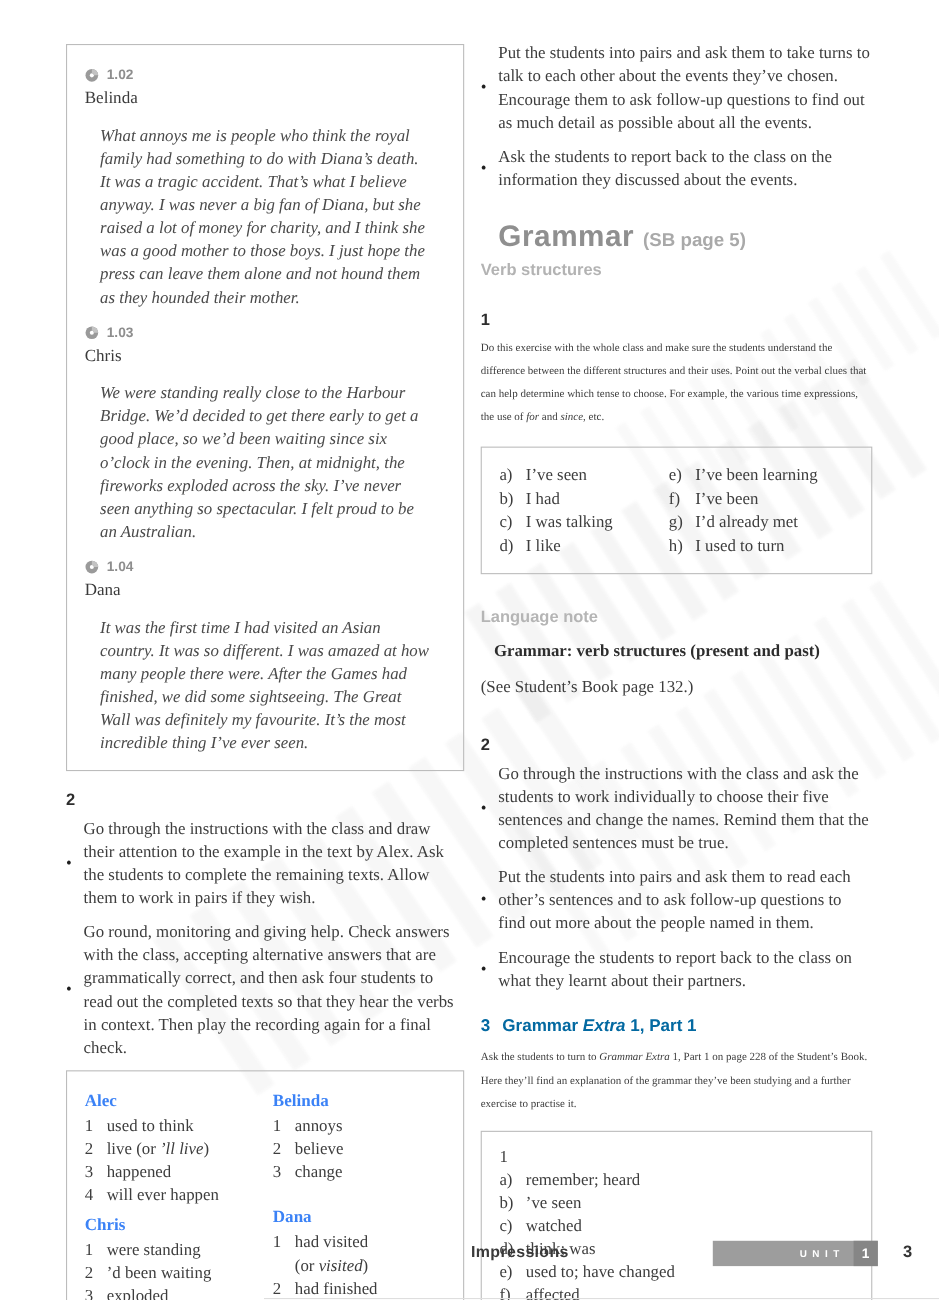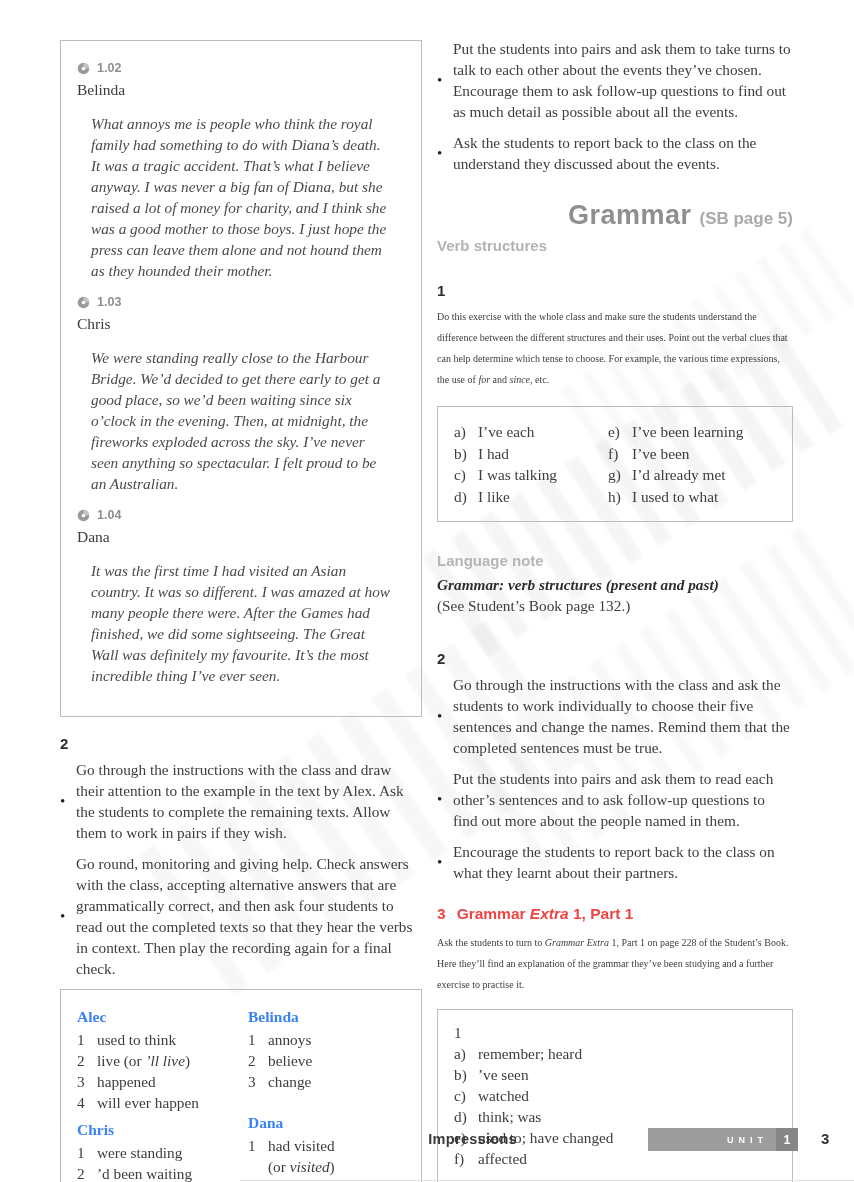--- a/index.html
+++ b/index.html
@@ -5,21 +5,21 @@
   html,body{margin:0;padding:0;background:#ffffff;}
   .page{
     position:relative;width:854px;height:1182px;background:#ffffff;overflow:hidden;
     font-family:"Liberation Serif","DejaVu Serif",serif;color:#3d3d3d;
   }
   
   .col-left{position:absolute;left:60px;top:40px;width:362px;}
   .col-right{position:absolute;left:437px;top:38px;width:356px;}
 
   
-  .tbox{border:1px solid #bcbcbc;padding:10px 16px 16px;background:transparent;}
+  .tbox{border:1px solid #bcbcbc;padding:10px 16px 0;background:transparent;}
   .track{display:flex;align-items:center;gap:7px;font-family:"Liberation Sans",sans-serif;
          font-size:12.5px;font-weight:bold;color:#8e8e8e;margin:10px 0 6px;}
   .disc{width:13px;height:13px;display:inline-block;}
   .speaker{font-size:15.5px;color:#3b3b3b;margin:2px 0 2px;}
   .tpara{font-style:italic;font-size:15.3px;line-height:21px;color:#4a4a4a;margin:14px;}
 
   
   .secnum{font-family:"Liberation Sans",sans-serif;font-weight:bold;font-size:15px;color:#2d2d2d;margin:18px 0 7px;}
   .bullet{display:flex;margin:0 0 10px;align-items:center;}
   .dot{flex:0 0 16px;color:#1f1f1f;font-size:15px;line-height:21px;}
@@ -30,33 +30,33 @@
   
   .abox{border:1px solid #bcbcbc;padding:10px 16px 14px;margin-top:8px;}
   .agrid{display:grid;grid-template-columns:1fr 1fr;column-gap:14px;}
   .gname{font-weight:bold;font-size:15.5px;color:#3b82f6;margin:8px 0 3px;}
   .aitem{display:flex;font-size:15.3px;line-height:21px;}
   .anum{flex:0 0 20px;}
   .anote{margin-left:20px;font-size:15.3px;line-height:21px;}
 
   
   .h-gram{font-family:"Liberation Sans",sans-serif;font-weight:bold;font-size:27px;
-          color:#8f8f8f;margin:26px 0 6px;letter-spacing:.5px;text-align:right;}
+          color:#8f8f8f;margin:26px 16px 6px;letter-spacing:.5px;}
   .h-gram .ref{font-size:17px;color:#a9a9a9;letter-spacing:0;font-weight:bold;}
   .h-sub{font-family:"Liberation Sans",sans-serif;font-weight:bold;font-size:15px;color:#b3b3b3;margin:0 0 28px;}
   .tbox2{border:1px solid #bcbcbc;padding:14px 16px;margin:16px 0 0;}
   .tgrid{display:grid;grid-template-columns:1fr 1.15fr;column-gap:8px;}
   .arow{display:flex;font-size:15.3px;line-height:21.5px;}
   .al{flex:0 0 24px;}
 
   .ln-label{font-family:"Liberation Sans",sans-serif;font-weight:bold;font-size:15px;color:#b5b5b5;margin:30px 0 5px;}
-  .ln-title{font-weight:bold;font-size:15.3px;color:#2d2d2d;margin:0;line-height:21px;font-style:italic;}
+  .ln-title{font-weight:bold;font-size:15.3px;color:#2d2d2d;margin:12px;line-height:21px;}
   .ln-ref{font-size:15.3px;margin:0;line-height:21px;}
 
-  .h3x{font-family:"Liberation Sans",sans-serif;font-weight:bold;font-size:15.5px;color:#ef4444;margin:22px 0 9px;}
+  .h3x{font-family:"Liberation Sans",sans-serif;font-weight:bold;font-size:15.5px;color:#0369a1;margin:22px 0 9px;}
   .h3x .n{margin-right:11px;}
 
   .xbox{border:1px solid #bcbcbc;padding:12px 16px 14px;margin-top:14px;}
   .xnum{font-size:15.3px;line-height:21px;}
   .xrow{display:flex;font-size:15.3px;line-height:21px;}
   .xl{flex:0 0 24px;}
 
   
   .footer{position:absolute;left:0;top:1128px;width:748px;height:24px;font-family:"Liberation Sans",sans-serif;}
   .book{position:absolute;right:231px;top:3px;font-weight:bold;font-size:14.5px;color:#3a3a3a;letter-spacing:.3px;}
@@ -241,35 +241,35 @@
   </div>
 
   <div class="col-right">
 
     <div class="bullet">
       <span class="dot"></span>
       <p class="btext">Put the students into pairs and ask them to take turns to talk to each other about the events they’ve chosen. Encourage them to ask follow-up questions to find out as much detail as possible about all the events.</p>
     </div>
     <div class="bullet">
       <span class="dot"></span>
-      <p class="btext">Ask the students to report back to the class on the understand they discussed about the events.</p>
+      <p class="btext">Ask the students to report back to the class on the information they discussed about the events.</p>
     </div>
 
     <div class="h-gram"><span>Grammar</span> <span class="ref">(SB page 5)</span></div>
     <div class="h-sub">Verb structures</div>
 
     <div class="secnum" style="margin-top:10px;">1</div>
     <p class="p"><span>Do this exercise with the whole class and make sure the students understand the difference between the different structures and their uses. Point out the verbal clues that can help determine which tense to choose. For example, the various time expressions, the use of </span><i>for</i><span> and </span><i>since</i><span>, etc.</span></p>
 
     <div class="tbox2">
       <div class="tgrid">
         <div>
           <div class="arow">
               <span class="al">a)</span>
-              <span>I’ve each</span>
+              <span>I’ve seen</span>
             </div>
           <div class="arow">
               <span class="al">b)</span>
               <span>I had</span>
             </div>
           <div class="arow">
               <span class="al">c)</span>
               <span>I was talking</span>
             </div>
           <div class="arow">
@@ -285,21 +285,21 @@
           <div class="arow">
               <span class="al">f)</span>
               <span>I’ve been</span>
             </div>
           <div class="arow">
               <span class="al">g)</span>
               <span>I’d already met</span>
             </div>
           <div class="arow">
               <span class="al">h)</span>
-              <span>I used to what</span>
+              <span>I used to turn</span>
             </div>
         </div>
       </div>
     </div>
 
     <div>
       <div class="ln-label">Language note</div>
       <p class="ln-title">Grammar: verb structures (present and past)</p>
       <p class="ln-ref">(See Student’s Book page 132.)</p>
     </div>

